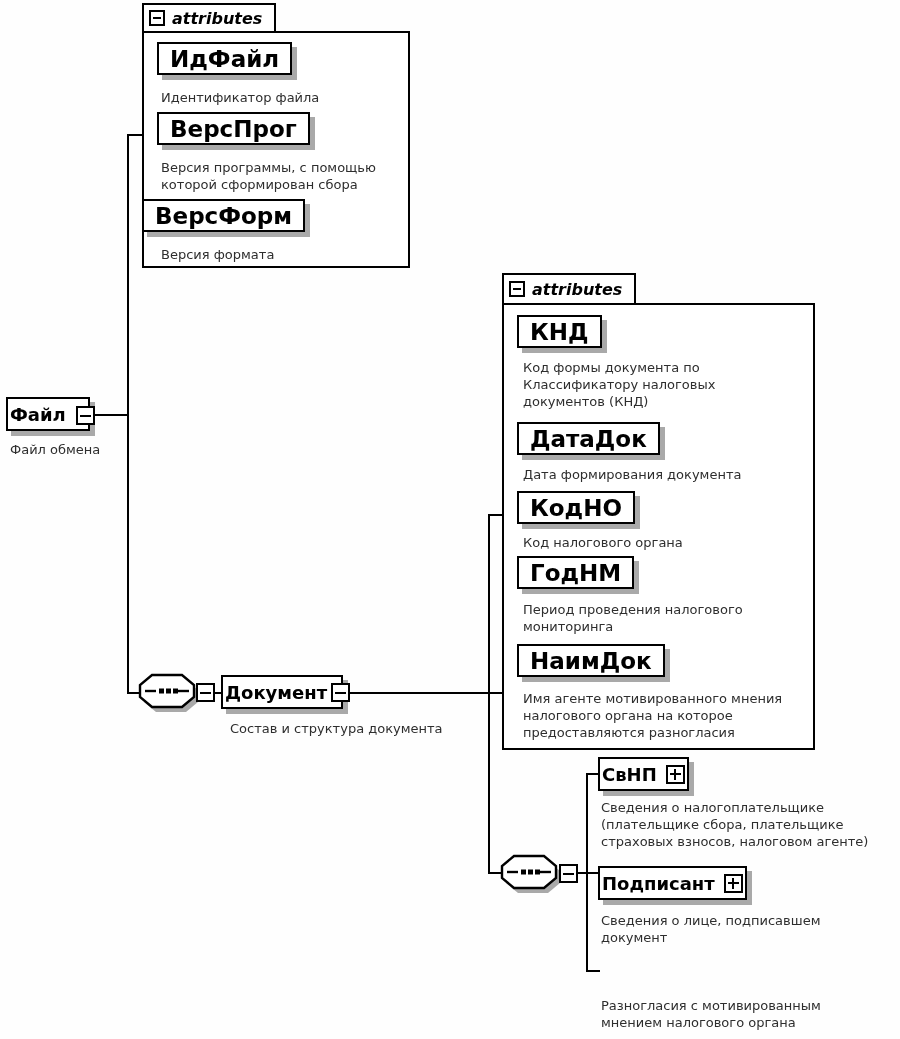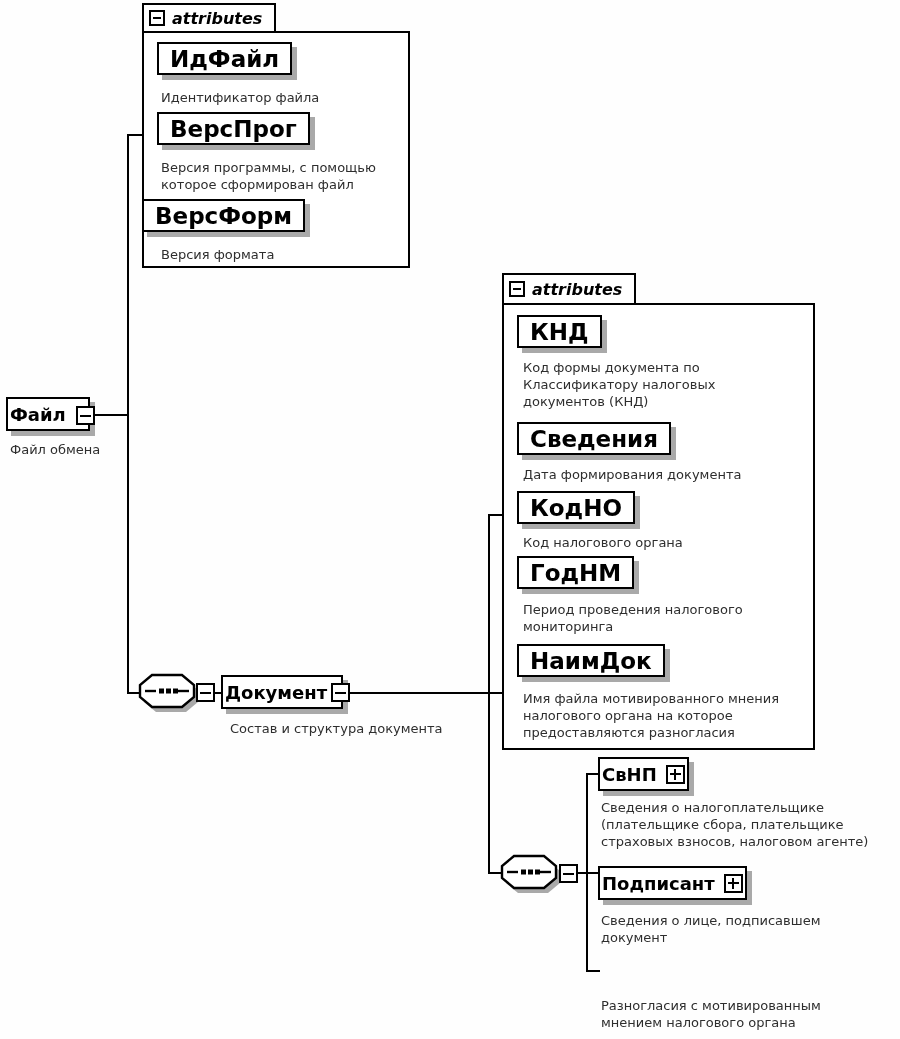--- a/index.html
+++ b/index.html
@@ -67,21 +67,21 @@
   </div>
   <div class="caption" style="left:161px;top:89px">
     <span>Идентификатор файла</span>
   </div>
 
   <div class="ebox attr" style="left:157px;top:112px">
     <span>ВерсПрог</span>
   </div>
   <div class="caption" style="left:161px;top:159px">
     <span>Версия программы, с помощью</span>
-    <span>которое сформирован файл</span>
+    <span>которой сформирован сбора</span>
   </div>
 
   <div class="ebox attr" style="left:142px;top:199px">
     <span>ВерсФорм</span>
   </div>
   <div class="caption" style="left:161px;top:246px">
     <span>Версия формата</span>
   </div>
 
   <div class="ebox elem" style="left:6px;top:397px;width:84px">
@@ -122,21 +122,21 @@
   <div class="ebox attr" style="left:517px;top:315px">
     <span>КНД</span>
   </div>
   <div class="caption" style="left:523px;top:359px">
     <span>Код формы документа по</span>
     <span>Классификатору налоговых</span>
     <span>документов (КНД)</span>
   </div>
 
   <div class="ebox attr" style="left:517px;top:422px">
-    <span>Сведения</span>
+    <span>ДатаДок</span>
   </div>
   <div class="caption" style="left:523px;top:466px">
     <span>Дата формирования документа</span>
   </div>
 
   <div class="ebox attr" style="left:517px;top:491px">
     <span>КодНО</span>
   </div>
   <div class="caption" style="left:523px;top:534px">
     <span>Код налогового органа</span>
@@ -147,21 +147,21 @@
   </div>
   <div class="caption" style="left:523px;top:601px">
     <span>Период проведения налогового</span>
     <span>мониторинга</span>
   </div>
 
   <div class="ebox attr" style="left:517px;top:644px">
     <span>НаимДок</span>
   </div>
   <div class="caption" style="left:523px;top:690px">
-    <span>Имя файла мотивированного мнения</span>
+    <span>Имя агенте мотивированного мнения</span>
     <span>налогового органа на которое</span>
     <span>предоставляются разногласия</span>
   </div>
 
   <div class="octa" style="left:500px;top:853px">
     <svg width="64" height="44" xmlns="http://www.w3.org/2000/svg">
       <polygon points="18,8 48,8 60,18 60,30 48,40 18,40 6,30 6,18" fill="#a9a9a9" stroke="none"></polygon>
       <polygon points="14,3 44,3 56,13 56,25 44,35 14,35 2,25 2,13" fill="#ffffff" stroke="#000000" stroke-width="2.4"></polygon>
       <line x1="7" y1="19" x2="18" y2="19" stroke="#000" stroke-width="2.4"></line>
       <line x1="40" y1="19" x2="51" y2="19" stroke="#000" stroke-width="2.4"></line>

